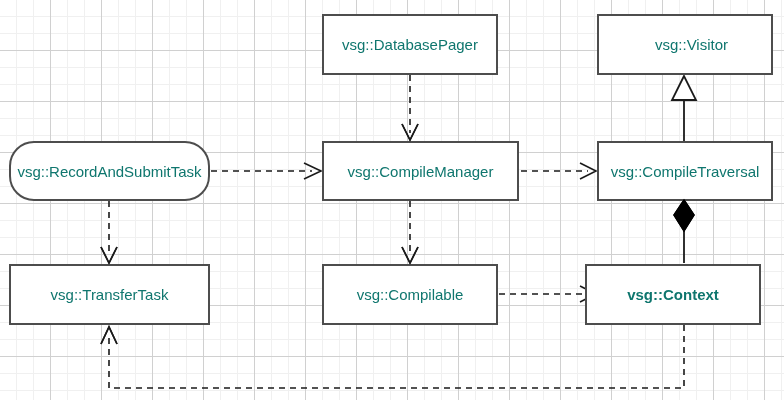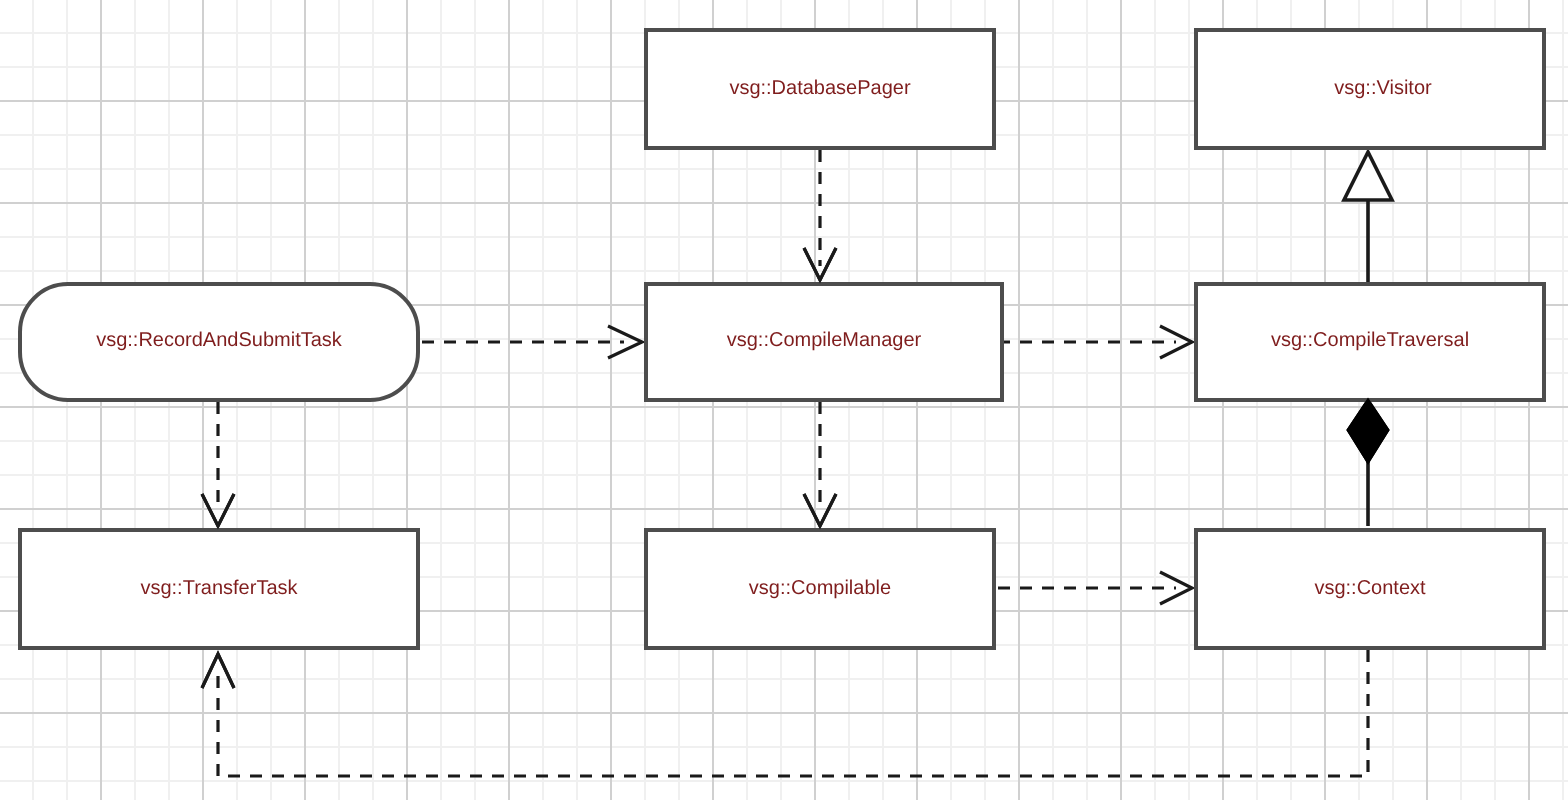--- a/index.html
+++ b/index.html
@@ -31,22 +31,22 @@
     box-sizing: border-box;
     background: #ffffff;
     border: 2px solid #4d4d4d;
     display: flex;
     align-items: center;
     justify-content: center;
     z-index: 5;
   }
   .uml-class .cls-label {
     font-family: "Liberation Sans", sans-serif;
-    font-size: 10px;
-    color: #7f1d1d;
+    font-size: 15px;
+    color: #0f766e;
     line-height: 1;
     white-space: nowrap;
     letter-spacing: 0px;
   }
   #edges {
     position: absolute;
     left: 0;
     top: 0;
     width: 784px;
     height: 400px;
@@ -120,37 +120,37 @@
   </div>
 
   <div class="uml-class" style="left:597px; top:14px; width:176px; height:61px;padding-left:13px;">
     <span class="cls-label">vsg::Visitor</span>
   </div>
 
   <div class="uml-class" style="left:9px; top:141px; width:201px; height:60px;border-radius:25px;">
     <span class="cls-label">vsg::RecordAndSubmitTask</span>
   </div>
 
-  <div class="uml-class" style="left:322px; top:141px; width:180px; height:60px;">
+  <div class="uml-class" style="left:322px; top:141px; width:197px; height:60px;">
     <span class="cls-label">vsg::CompileManager</span>
   </div>
 
   <div class="uml-class" style="left:597px; top:141px; width:176px; height:60px;text-align:right;">
     <span class="cls-label">vsg::CompileTraversal</span>
   </div>
 
   <div class="uml-class" style="left:322px; top:264px; width:176px; height:61px;">
     <span class="cls-label">vsg::Compilable</span>
   </div>
 
   <div class="uml-class" style="left:9px; top:264px; width:201px; height:61px;">
     <span class="cls-label">vsg::TransferTask</span>
   </div>
 
-  <div class="uml-class" style="left:597px; top:264px; width:176px; height:61px;">
+  <div class="uml-class" style="left:585px; top:264px; width:176px; height:61px;font-weight:bold;">
     <span class="cls-label">vsg::Context</span>
   </div>
 
   <svg id="edges-top" viewBox="0 0 784 400" width="784" height="400">
     <polygon points="684,200 694,215 684,231 674,215" fill="#000000" stroke="#000000" stroke-width="1.4"></polygon>
     <polyline points="101,344 109,327 117,344" fill="none" stroke="#1a1a1a" stroke-width="1.6"></polyline>
     <polyline points="101,247 109,263 117,247" fill="none" stroke="#1a1a1a" stroke-width="1.6"></polyline>
     <polyline points="402,247 410,263 418,247" fill="none" stroke="#1a1a1a" stroke-width="1.6"></polyline>
     <polyline points="402,124 410,140 418,124" fill="none" stroke="#1a1a1a" stroke-width="1.6"></polyline>
   </svg>

